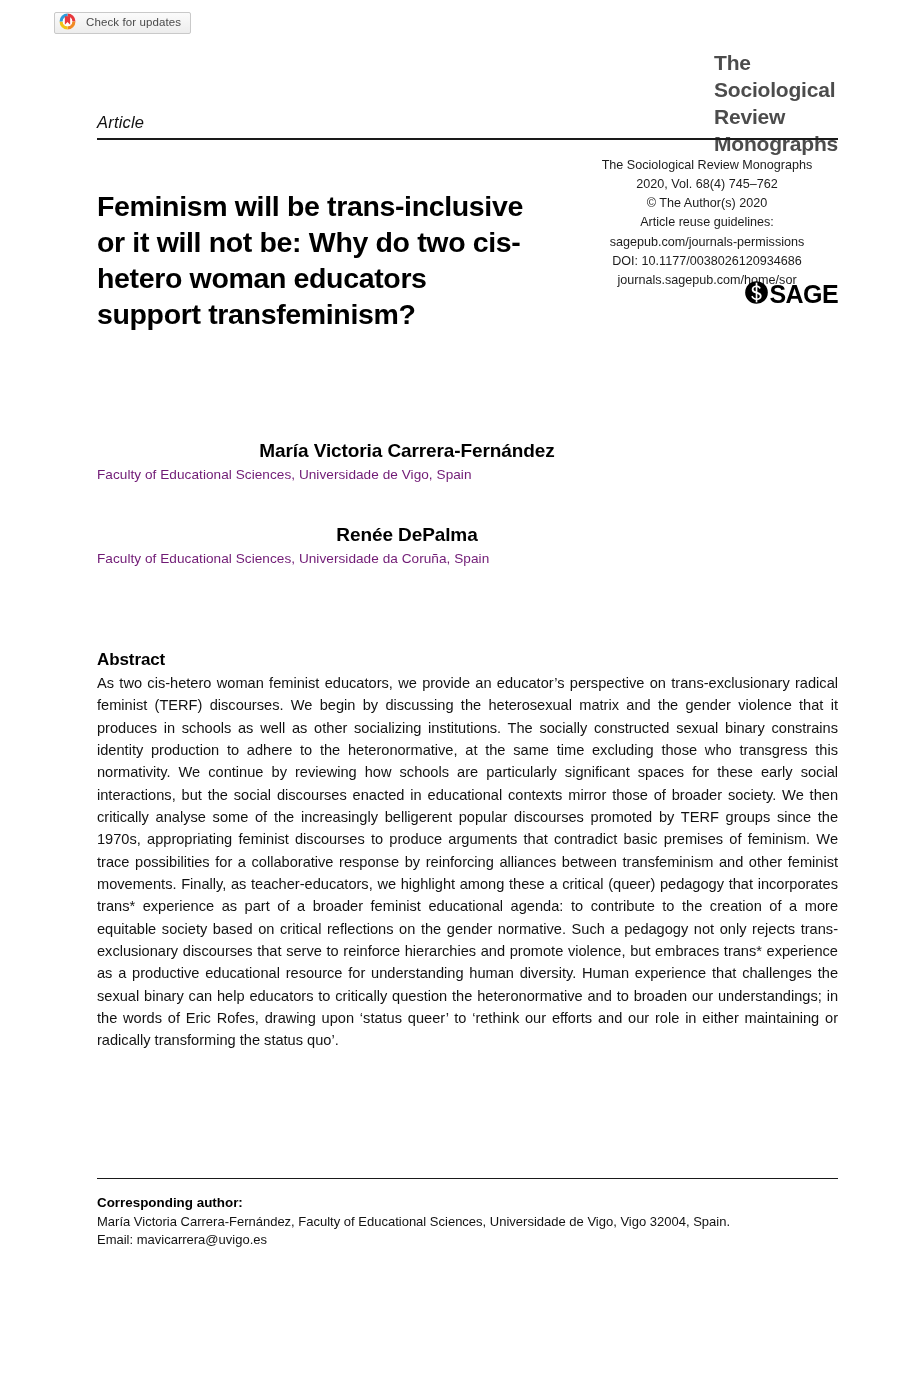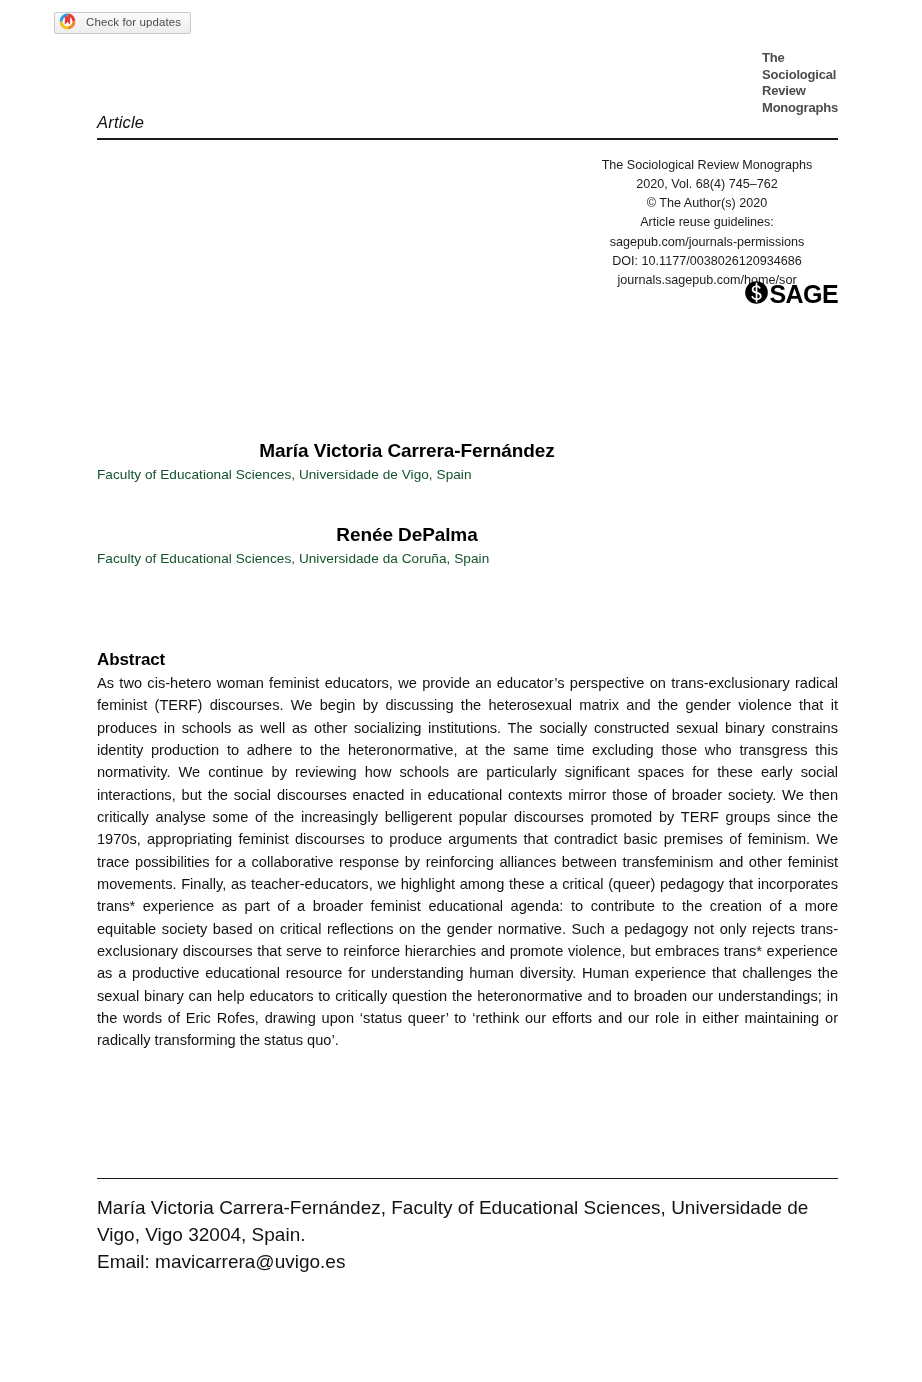--- a/index.html
+++ b/index.html
@@ -47,21 +47,21 @@
   }
   .crossmark-icon { display: block; }
 
   
   .masthead {
     position: absolute;
     right: 84px;
     top: 50px;
     text-align: left;
     font-weight: bold;
-    font-size: 13px;
+    font-size: 21px;
     line-height: 1.28;
     color: #4c4c4c;
     letter-spacing: -0.2px;
   }
 
   
   .article-kicker {
     position: absolute;
     left: 97px;
     top: 113px;
@@ -129,21 +129,21 @@
   .author-name {
     font-weight: bold;
     font-size: 19px;
     letter-spacing: -0.1px;
     margin: 0 0 5px 0;
     color: #000;
     text-align: center;
   }
   .author-affil {
     font-size: 13.6px;
-    color: #14532d;
+    color: #701a75;
     letter-spacing: 0.05px;
     margin: 0;
   }
 
   
   .abstract-wrap {
     position: absolute;
     left: 97px;
     top: 650px;
     width: 741px;
@@ -180,21 +180,21 @@
     top: 1195px;
     width: 741px;
   }
   .corr-heading {
     font-weight: bold;
     font-size: 13.4px;
     margin: 0 0 3px 0;
     color: #000;
   }
   .corr-line {
-    font-size: 19px;
+    font-size: 13px;
     line-height: 1.42;
     margin: 0;
     color: #121212;
   }
 </style>
 </head>
 <body>
 
 <div class="page">
 
@@ -216,20 +216,21 @@
   <div class="masthead">
     <div>The</div>
     <div>Sociological</div>
     <div>Review</div>
     <div>Monographs</div>
   </div>
 
   <div class="article-kicker">Article</div>
   <div class="rule-top"></div>
 
+  <h1 class="title">Feminism will be trans-inclusive or it will not be: Why do two cis-hetero woman educators support transfeminism?</h1>
 
   <div class="citation">
     <div>The Sociological Review Monographs</div>
     <div>2020, Vol. 68(4) 745–762</div>
     <div>© The Author(s) 2020</div>
     <div>Article reuse guidelines:</div>
     <div>sagepub.com/journals-permissions</div>
     <div>DOI: 10.1177/0038026120934686</div>
     <div>journals.sagepub.com/home/sor</div>
   </div>
@@ -255,17 +256,18 @@
     <p class="author-affil">Faculty of Educational Sciences, Universidade da Coruña, Spain</p>
   </div>
 
   <div class="abstract-wrap">
     <h2 class="abstract-heading">Abstract</h2>
     <p class="abstract-body">As two cis-hetero woman feminist educators, we provide an educator’s perspective on trans-exclusionary radical feminist (TERF) discourses. We begin by discussing the heterosexual matrix and the gender violence that it produces in schools as well as other socializing institutions. The socially constructed sexual binary constrains identity production to adhere to the heteronormative, at the same time excluding those who transgress this normativity. We continue by reviewing how schools are particularly significant spaces for these early social interactions, but the social discourses enacted in educational contexts mirror those of broader society. We then critically analyse some of the increasingly belligerent popular discourses promoted by TERF groups since the 1970s, appropriating feminist discourses to produce arguments that contradict basic premises of feminism. We trace possibilities for a collaborative response by reinforcing alliances between transfeminism and other feminist movements. Finally, as teacher-educators, we highlight among these a critical (queer) pedagogy that incorporates trans* experience as part of a broader feminist educational agenda: to contribute to the creation of a more equitable society based on critical reflections on the gender normative. Such a pedagogy not only rejects trans-exclusionary discourses that serve to reinforce hierarchies and promote violence, but embraces trans* experience as a productive educational resource for understanding human diversity. Human experience that challenges the sexual binary can help educators to critically question the heteronormative and to broaden our understandings; in the words of Eric Rofes, drawing upon ‘status queer’ to ‘rethink our efforts and our role in either maintaining or radically transforming the status quo’.</p>
   </div>
 
   <div class="rule-bottom"></div>
   <div class="corresponding">
+    <p class="corr-heading">Corresponding author:</p>
     <p class="corr-line">María Victoria Carrera-Fernández, Faculty of Educational Sciences, Universidade de Vigo, Vigo 32004, Spain.</p>
     <p class="corr-line">Email: mavicarrera@uvigo.es</p>
   </div>
 
 </div>
 
 </body></html>

